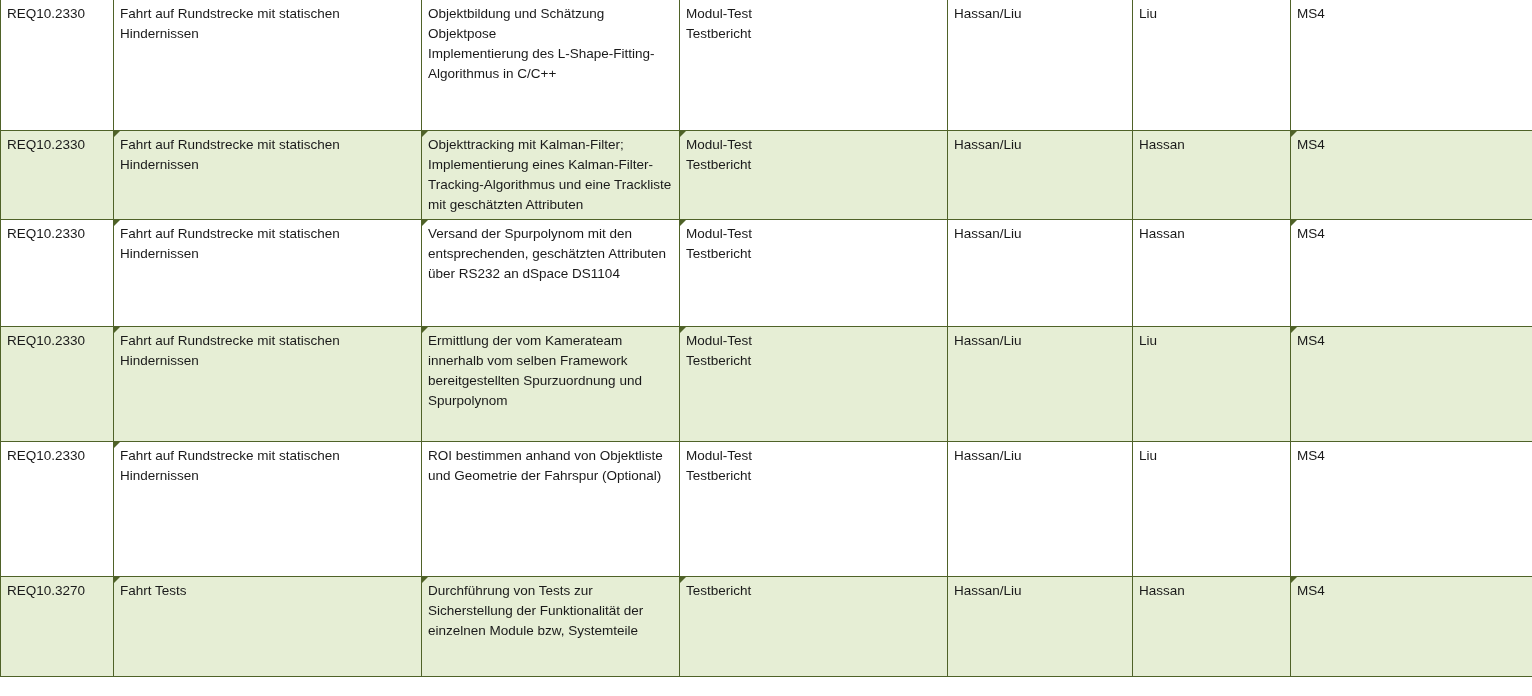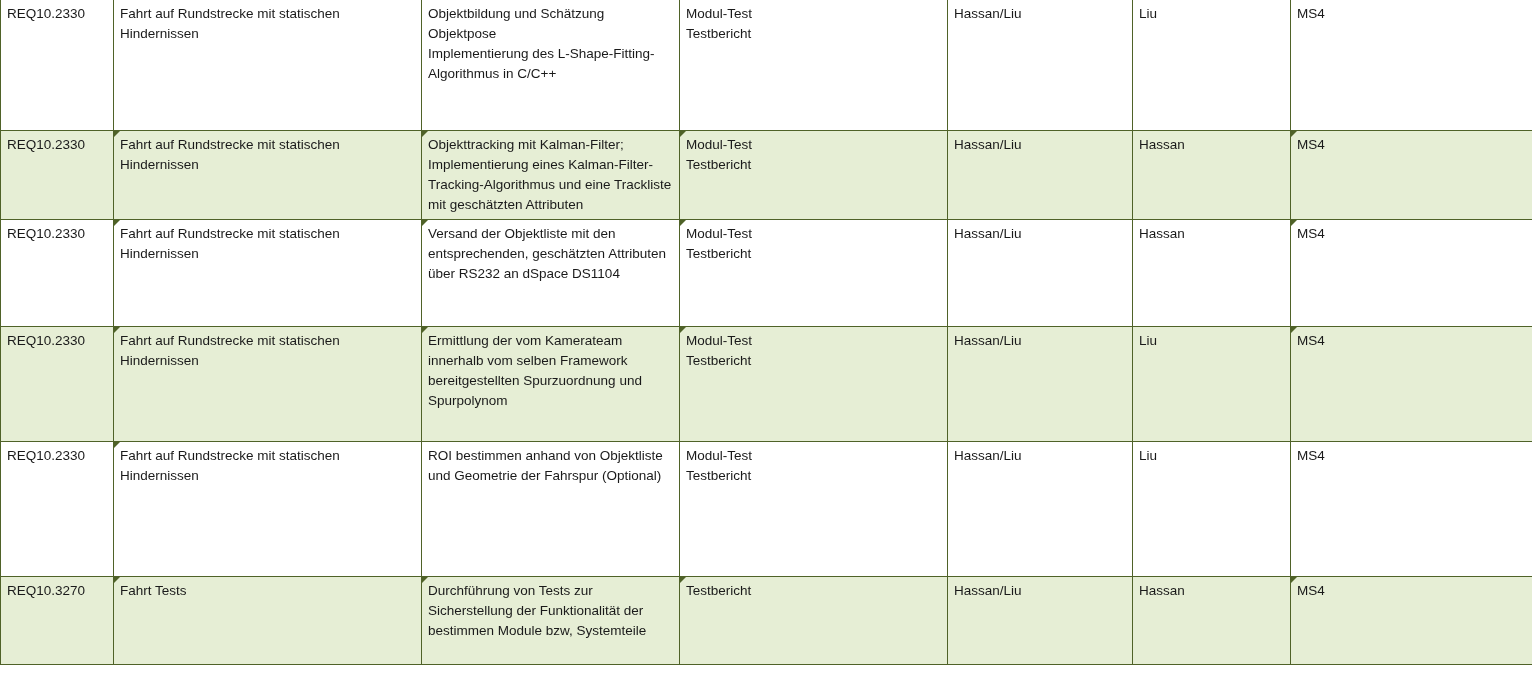--- a/index.html
+++ b/index.html
@@ -127,21 +127,21 @@
         </td>
       </tr>
       <tr class="row-white" style="height: 107px;">
         <td>
           <span class="cell-text">REQ10.2330</span>
         </td>
         <td class="cmt">
           <span class="cell-text">Fahrt auf Rundstrecke mit statischen Hindernissen</span>
         </td>
         <td class="cmt">
-          <span class="cell-text">Versand der Objektliste mit den entsprechenden, geschätzten Attributen über RS232 an dSpace DS1104</span>
+          <span class="cell-text">Versand der Spurpolynom mit den entsprechenden, geschätzten Attributen über RS232 an dSpace DS1104</span>
         </td>
         <td class="cmt">
           <span class="cell-text">Modul-Test
 Testbericht</span>
         </td>
         <td>
           <span class="cell-text">Hassan/Liu</span>
         </td>
         <td>
           <span class="cell-text">Hassan</span>
@@ -191,29 +191,29 @@
         <td>
           <span class="cell-text">Hassan/Liu</span>
         </td>
         <td>
           <span class="cell-text">Liu</span>
         </td>
         <td>
           <span class="cell-text">MS4</span>
         </td>
       </tr>
-      <tr class="row-green" style="height: 88px;">
+      <tr class="row-green" style="height: 100px;">
         <td>
           <span class="cell-text">REQ10.3270</span>
         </td>
         <td class="cmt">
           <span class="cell-text">Fahrt Tests</span>
         </td>
         <td class="cmt">
-          <span class="cell-text">Durchführung von Tests zur Sicherstellung der Funktionalität der bestimmen Module bzw, Systemteile</span>
+          <span class="cell-text">Durchführung von Tests zur Sicherstellung der Funktionalität der einzelnen Module bzw, Systemteile</span>
         </td>
         <td class="cmt">
           <span class="cell-text">Testbericht</span>
         </td>
         <td>
           <span class="cell-text">Hassan/Liu</span>
         </td>
         <td>
           <span class="cell-text">Hassan</span>
         </td>

